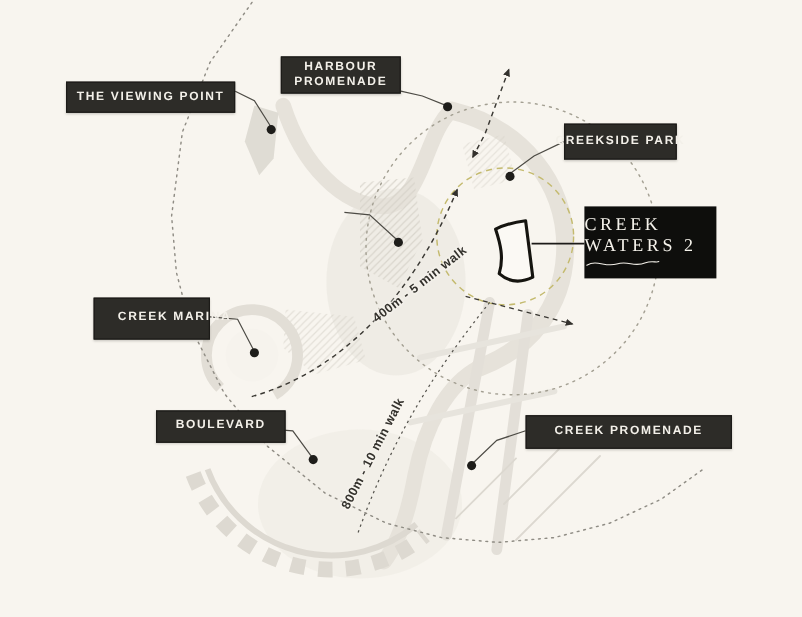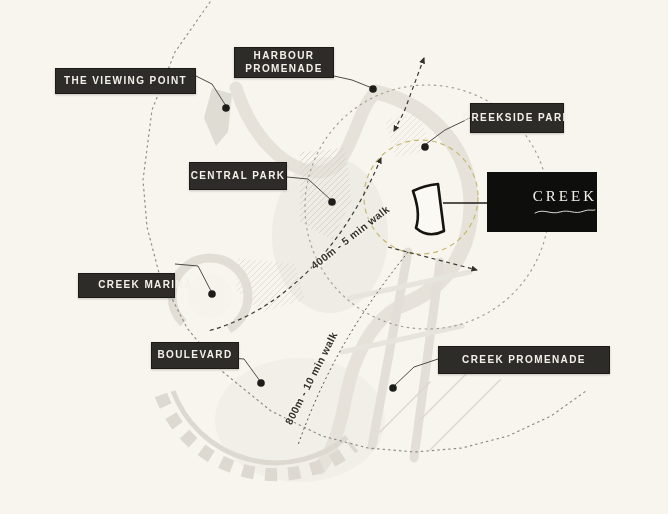--- a/index.html
+++ b/index.html
@@ -14,21 +14,21 @@
   }
   .nowrap{white-space:nowrap;}
   .ring-label{
     position:absolute;font-size:10.5px;font-weight:700;color:#33312c;letter-spacing:.4px;
     white-space:nowrap;transform-origin:center center;
     text-shadow:0 0 3px #f8f5ef,0 0 3px #f8f5ef,0 0 3px #f8f5ef;
   }
   #site-box{
     position:absolute;left:487px;top:172px;width:110px;height:60px;
     background:#0e0e0c;color:#f4f1ea;display:flex;flex-direction:column;
-    align-items:flex-end;justify-content:center;box-sizing:border-box;
+    align-items:flex-start;justify-content:center;box-sizing:border-box;
     font-family:"Liberation Serif",serif;letter-spacing:3px;font-size:15px;line-height:1.15;
   }
   #site-box .l1,#site-box .l2{display:block;text-align:center;}
   #site-box svg{margin-top:2px;}
 </style>
 </head>
 <body>
 
 <div id="stage">
 
@@ -112,32 +112,32 @@
       <circle cx="393" cy="388" r="3.8"></circle>
     </g>
   </svg>
 
   <div class="map-label nowrap" style="left:55px;top:68px;width:141px;height:26px;">THE VIEWING POINT</div>
 
   <div class="map-label" style="left:234px;top:47px;width:100px;height:31px;">HARBOUR PROMENADE</div>
 
   <div class="map-label nowrap" style="left:470px;top:103px;width:94px;height:30px;">CREEKSIDE PARK</div>
 
-  <div class="map-label nowrap" style="left:189px;top:162px;width:98px;height:28px;">CENTRAL PARK</div>
 
-  <div class="map-label nowrap" style="left:78px;top:273px;width:97px;height:25px;padding-left:42px;">CREEK MARINA</div>
+  <div class="map-label nowrap" style="left:78px;top:248px;width:97px;height:35px;padding-left:42px;">CREEK MARINA</div>
 
-  <div class="map-label nowrap" style="left:130px;top:342px;width:88px;height:27px;margin-left:21px;">BOULEVARD</div>
+  <div class="map-label nowrap" style="left:130px;top:342px;width:108px;height:27px;">BOULEVARD</div>
 
   <div class="map-label nowrap" style="left:438px;top:346px;width:172px;height:28px;">CREEK PROMENADE</div>
 
   <div class="ring-label" style="left:350px;top:237px;transform:translate(-50%,-50%) rotate(-38deg);">400m - 5 min walk</div>
 
   <div class="ring-label" style="left:311px;top:378px;transform:translate(-50%,-50%) rotate(-63deg);">800m - 10 min walk</div>
 
   <div id="site-box">
     <span class="l1">CREEK</span>
+    <span class="l2">WATERS 2</span>
     <svg width="64" height="8" viewBox="0 0 64 8">
       <path d="M2,5 C11,0 17,7 27,4 C37,1 41,7 51,3 C56,1 60,3 62,2" fill="none" stroke="#f2efe8" stroke-width="0.9" stroke-linecap="round"></path>
     </svg>
   </div>
 
 </div>
 
 </body></html>

